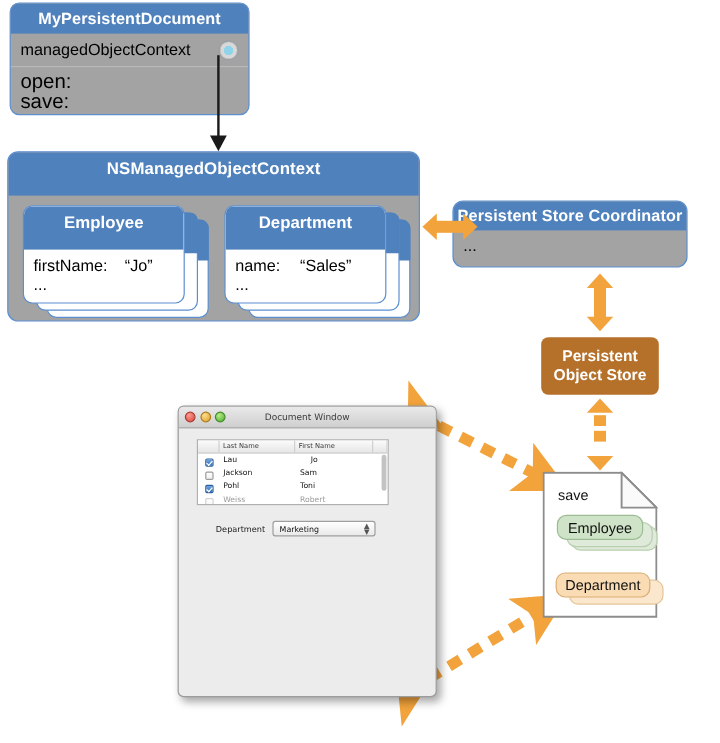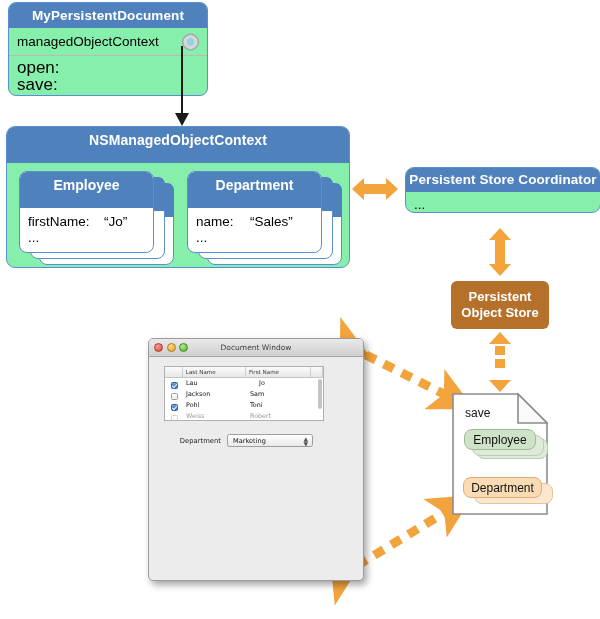--- a/index.html
+++ b/index.html
@@ -8,21 +8,21 @@
     font-family:"Liberation Sans","DejaVu Sans",sans-serif;
     -webkit-font-smoothing:antialiased;
   }
   .abs{position:absolute;}
 
   
   .clsbox{
     position:absolute;
     border:1.5px solid #5b8fd0;
     border-radius:9px;
-    background:#86efac;
+    background:#a3a3a3;
     box-sizing:border-box;
     overflow:hidden;
   }
   .clsbox > .hdr{
     background:#4f81bd;
     color:#ffffff;
     font-weight:bold;
     text-align:center;
     letter-spacing:.1px;
     box-sizing:border-box;
@@ -70,21 +70,21 @@
     position:absolute;left:0;top:0;border:1.5px solid #5b8fd0;border-radius:8px;background:#fff;
     box-sizing:border-box;overflow:hidden;
   }
   .entitycard .hdr{height:22px;line-height:22px;font-size:13.5px;background:#4f81bd;color:#fff;font-weight:bold;text-align:center;}
   .entitycard .body{font-size:13.5px;padding:5px 0 0 8px;line-height:17px;position:relative;}
   .entitycard .body .k{display:inline-block;}
   .entitycard .body .v{position:absolute;text-align:center;}
   .entitycard .dots{padding-left:8px;font-size:13.5px;line-height:15px;}
 
   
-  #psc-box{left:405px;top:167px;width:196px;height:46px;}
+  #psc-box{left:377px;top:167px;width:196px;height:56px;}
   #psc-box .hdr{height:24px;line-height:24px;font-size:13.5px;}
   #psc-box .sec{font-size:13.5px;padding:6px 0 0 8px;line-height:14px;}
 
   
   #pos-box{
     position:absolute;left:451px;top:281px;width:98px;height:48px;
     background:#b5702a;border-radius:6px;color:#fff;font-weight:bold;
     font-size:13px;line-height:16px;text-align:center;
     display:flex;align-items:center;justify-content:center;
     box-sizing:border-box;

